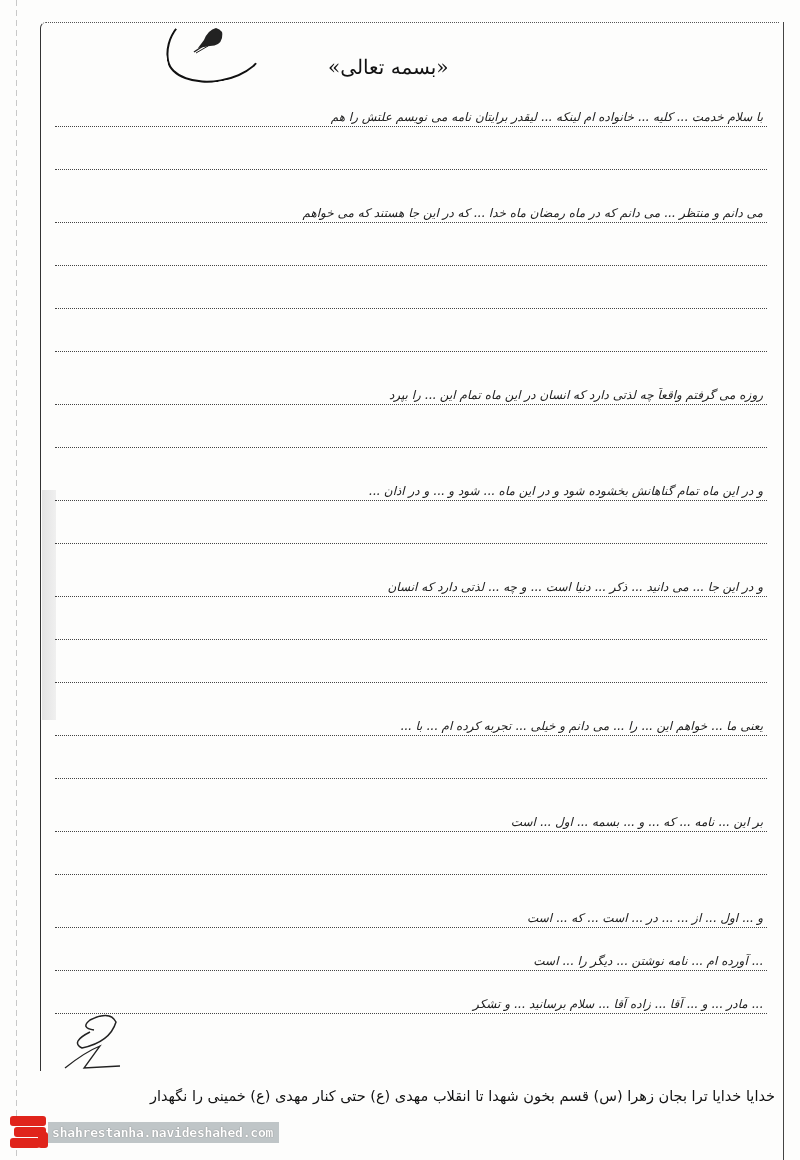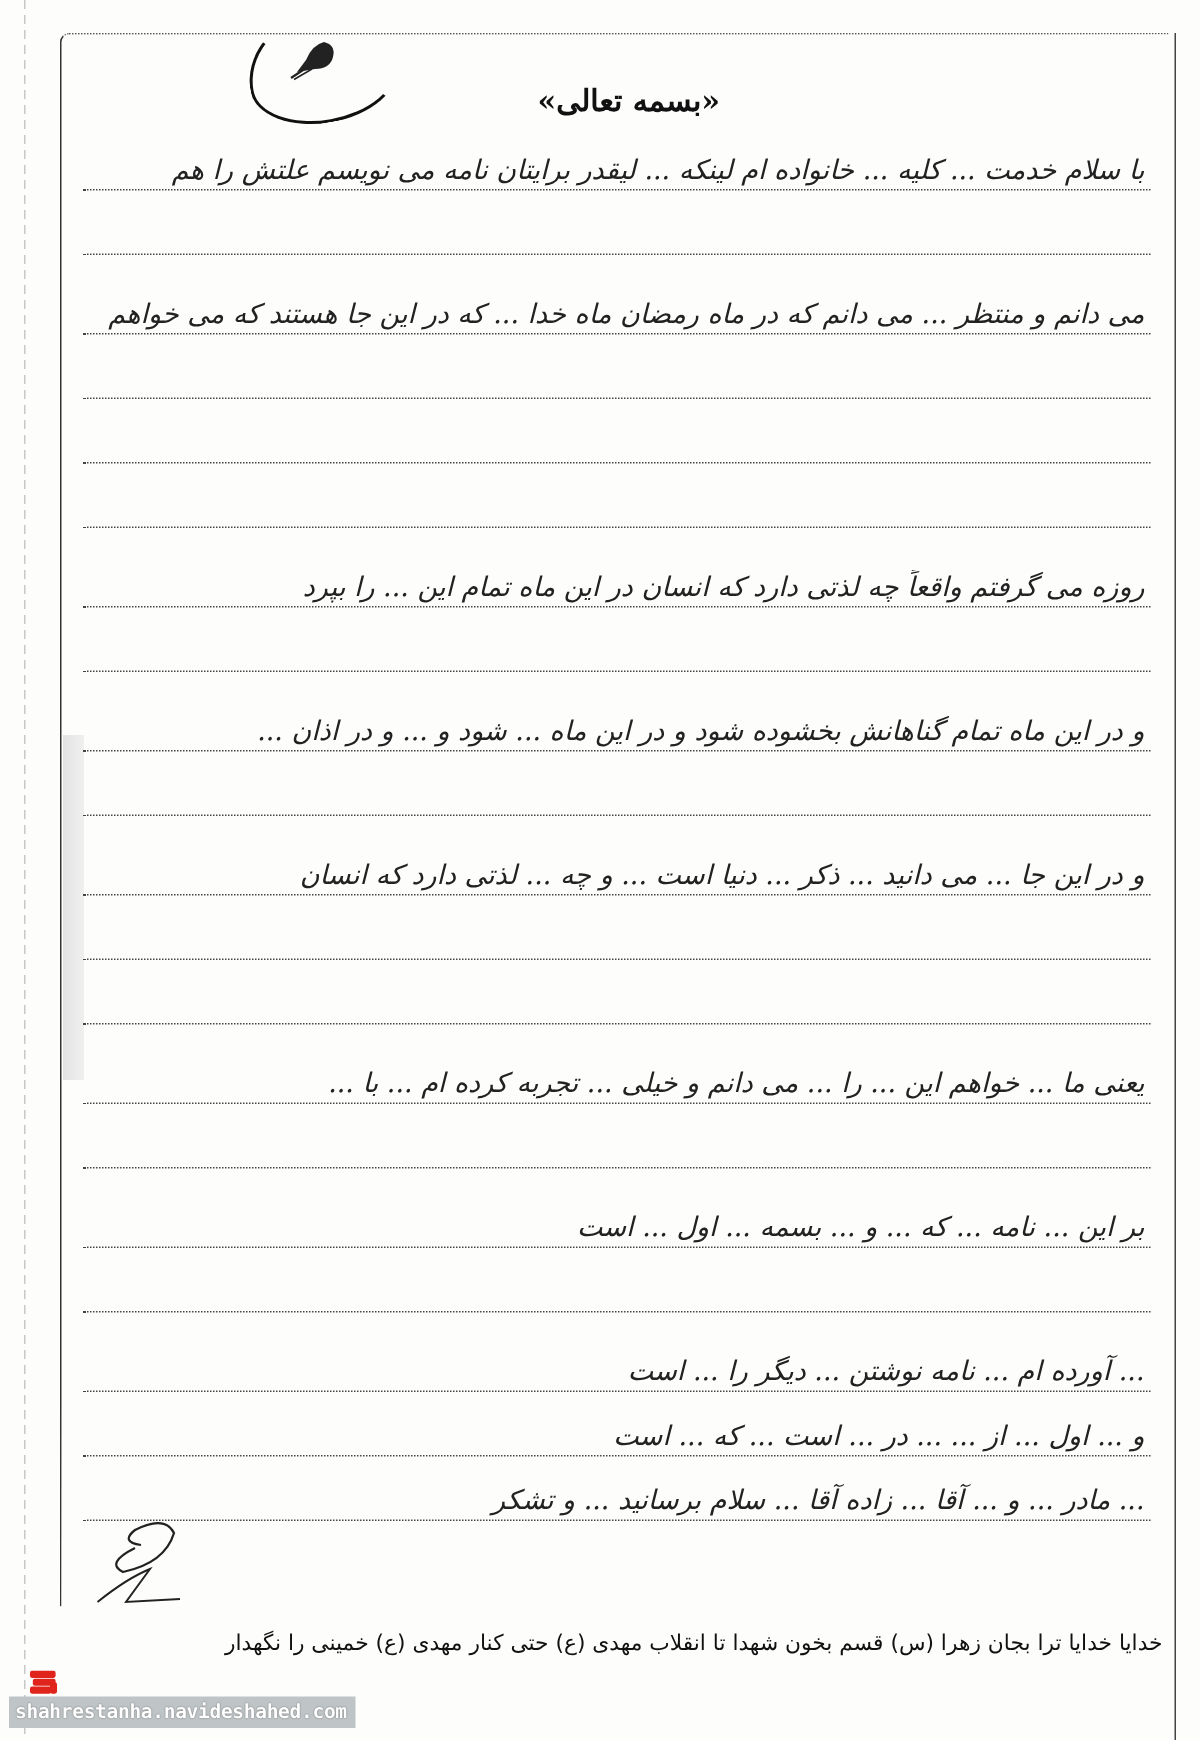--- a/index.html
+++ b/index.html
@@ -31,47 +31,47 @@
     .emblem {
       position: absolute; left: 165px; top: 8px; width: 95px; height: 70px;
       border: 2px solid #111; border-radius: 50% 50% 50% 50% / 60% 60% 40% 40%;
       border-top-color: transparent; border-right-color: transparent;
       transform: rotate(-10deg);
     }
     .emblem-mark {
       position: absolute; left: 190px; top: 22px; width: 40px; height: 32px;
     }
     .header-title {
-      position: absolute; left: 340px; top: 55px; width: 140px; text-align: right;
-      font-family: "DejaVu Serif", serif; font-size: 20px; font-weight: bold; color: #111;
+      position: absolute; left: 328px; top: 55px; width: 140px; text-align: left;
+      font-family: "DejaVu Serif", serif; font-size: 20px; font-weight: normal; color: #111;
       direction: rtl;
     }
     .lines { position: absolute; left: 55px; top: 88px; width: 712px; }
     .line {
       position: relative; height: 38px; direction: rtl;
       border-bottom: 1.5px dotted #444;
       margin-bottom: 14px;
     }
     .line.blank { height: 28px; margin-bottom: 14px; }
     .line .hw {
       position: absolute; right: 4px; bottom: 2px; left: 4px;
-      font-family: "DejaVu Serif", serif; font-size: 18px; color: #222;
+      font-family: "DejaVu Serif", serif; font-size: 12px; color: #222;
       white-space: nowrap; overflow: hidden; text-align: justify;
       font-style: italic; letter-spacing: 0.5px;
     }
     .signature {
       position: absolute; left: 60px; top: 1002px; width: 70px; height: 70px;
     }
     .footer-print {
       position: absolute; left: 40px; top: 1088px; width: 735px;
       direction: rtl; text-align: right;
       font-family: "DejaVu Sans", sans-serif; font-weight: normal; font-size: 14.5px; color: #111;
     }
     .watermark {
-      position: absolute; left: 8px; top: 1112px; height: 40px; display: flex;  flex-direction: column;
+      position: absolute; left: 8px; top: 1112px; height: 40px; display: flex; align-items: center;
     }
     .wm-logo {
       width: 42px; height: 40px; position: relative;
     }
     .wm-url {
       background: #bfc5c7; color: #fff; font-weight: bold; font-size: 13px;
       padding: 3px 6px 3px 4px; margin-left: -2px;
       font-family: "DejaVu Sans Mono", monospace; letter-spacing: -0.2px;
       text-shadow: 0 0 1px #555;
     }
@@ -119,24 +119,24 @@
   <div class="line blank"></div>
   <div class="line">
       <span class="hw">یعنی ما ... خواهم این ... را ... می دانم و خیلی ... تجربه کرده ام ... با ...</span>
     </div>
   <div class="line blank"></div>
   <div class="line">
       <span class="hw">بر این ... نامه ... که ... و ... بسمه ... اول ... است</span>
     </div>
   <div class="line blank"></div>
   <div class="line" style="margin-bottom:4px">
-      <span class="hw">... آورده ام ... نامه نوشتن ... دیگر را ... است</span>
+      <span class="hw">و ... اول ... از ... ... در ... است ... که ... است</span>
     </div>
   <div class="line" style="margin-bottom:4px">
-      <span class="hw">و ... اول ... از ... ... در ... است ... که ... است</span>
+      <span class="hw">... آورده ام ... نامه نوشتن ... دیگر را ... است</span>
     </div>
   <div class="line" style="margin-bottom:4px">
       <span class="hw">... مادر ... و ... آقا ... زاده آقا ... سلام برسانید ... و تشکر</span>
     </div>
 
 </div>
 
 <svg class="signature" viewBox="0 0 70 70">
   <path d="M30 30 Q10 40 22 46 Q50 40 56 20 Q50 8 30 18 Q20 26 34 28" fill="none" stroke="#222" stroke-width="1.5"></path>
   <path d="M5 66 Q25 50 40 44 L24 66 L60 64" fill="none" stroke="#222" stroke-width="1.3"></path>

